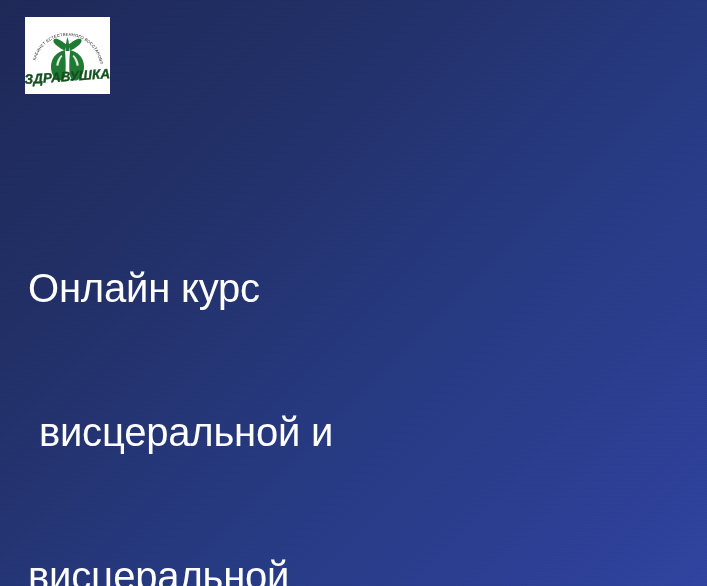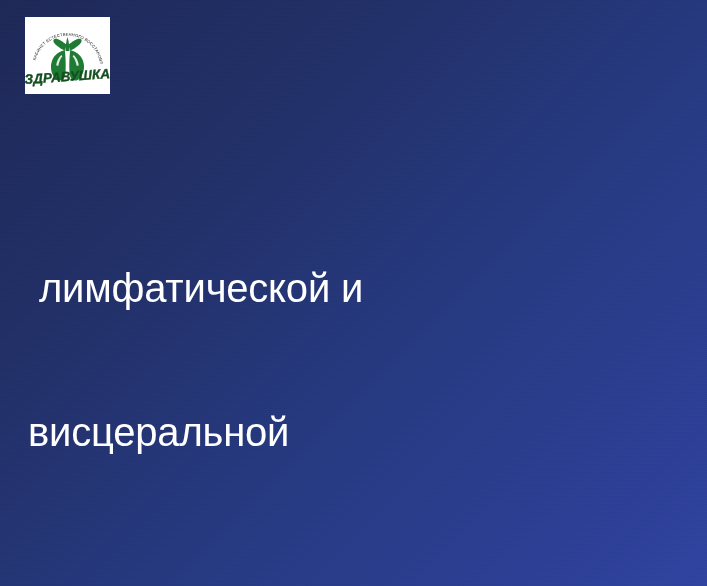--- a/index.html
+++ b/index.html
@@ -113,20 +113,21 @@
 
       <g>
         <text x="42.5" y="64" text-anchor="middle" font-family="Liberation Sans, sans-serif" font-size="13.5" font-weight="bold" font-style="italic" fill="#14501f" stroke="#14501f" stroke-width="0.35" transform="rotate(-4 42.5 64)">ЗДРАВУШКА</text>
       </g>
     </svg>
   </div>
 
   <div class="content">
 
     <h1 class="headline">
-      <span class="hl-line"> лимфатической и</span>
+      <span class="hl-line">Онлайн курс</span>
+      <span class="hl-line"> висцеральной и</span>
       <span class="hl-line">висцеральной</span>
       
     </h1>
 
   </div>
 
 </div>
 
 </body></html>

